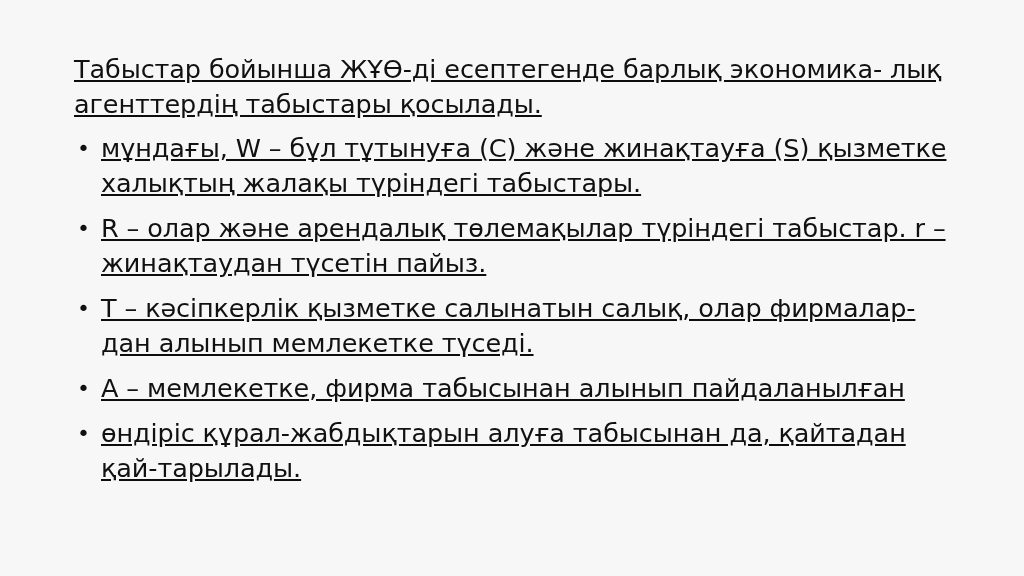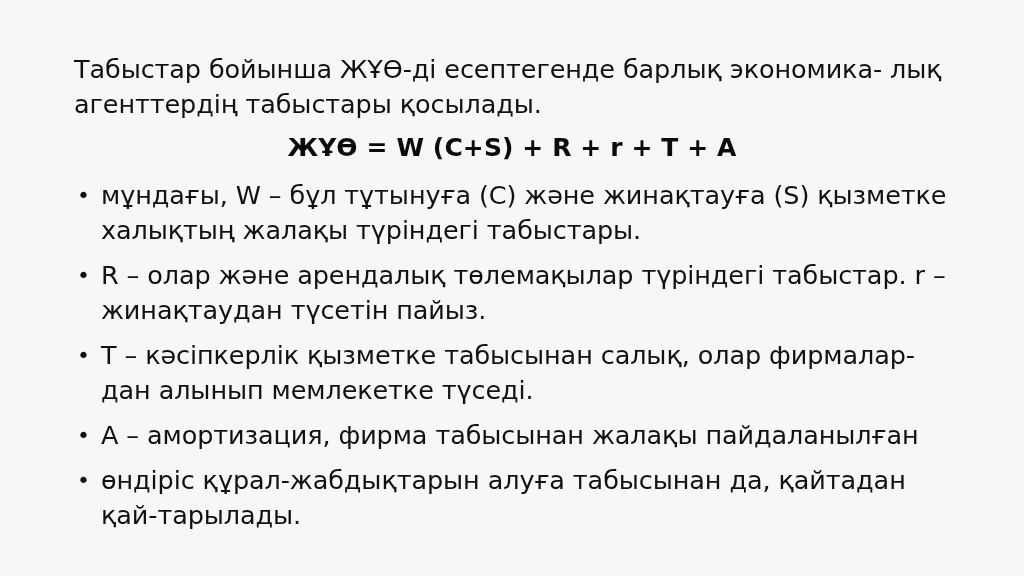--- a/index.html
+++ b/index.html
@@ -16,20 +16,21 @@
     overflow: hidden;
   }
 
   .slide {
     position: relative;
     width: 1024px;
     height: 492px;
     background: #f7f7f7;
     box-sizing: border-box;
     padding: 52px 74px 0 74px;
+    text-decoration: underline;
   }
 
   .body-block {
     width: 876px;
   }
 
   
   .intro {
     font-size: 25.5px;
     line-height: 35px;
@@ -87,42 +88,41 @@
   }
 </style>
 </head>
 <body>
 
 <div class="slide">
   <div class="body-block">
 
     <p class="intro">Табыстар бойынша ЖҰӨ-ді есептегенде барлық экономика- лық агенттердің табыстары қосылады.</p>
 
-    <p class="formula">ЖҰӨ = W (C+S) + R + r + T + A</p>
 
     <ul class="bullets">
 
       <li class="bullet-item">
         <span class="bullet-marker">•</span>
         <span class="bullet-text">мұндағы, W – бұл тұтынуға (C) және жинақтауға (S) қызметке халықтың жалақы түріндегі табыстары.</span>
       </li>
 
       <li class="bullet-item">
         <span class="bullet-marker">•</span>
         <span class="bullet-text">R – олар және арендалық төлемақылар түріндегі табыстар. r – жинақтаудан түсетін пайыз.</span>
       </li>
 
       <li class="bullet-item">
         <span class="bullet-marker">•</span>
-        <span class="bullet-text">T – кәсіпкерлік қызметке табысынан салық, олар фирмалар- дан алынып мемлекетке түседі.</span>
+        <span class="bullet-text">T – кәсіпкерлік қызметке салынатын салық, олар фирмалар- дан алынып мемлекетке түседі.</span>
       </li>
 
       <li class="bullet-item">
         <span class="bullet-marker">•</span>
-        <span class="bullet-text">A – амортизация, фирма табысынан жалақы пайдаланылған</span>
+        <span class="bullet-text">A – мемлекетке, фирма табысынан алынып пайдаланылған</span>
       </li>
 
       <li class="bullet-item">
         <span class="bullet-marker">•</span>
         <span class="bullet-text">өндіріс құрал-жабдықтарын алуға табысынан да, қайтадан қай-тарылады.</span>
       </li>
 
     </ul>
   </div>
 </div>

